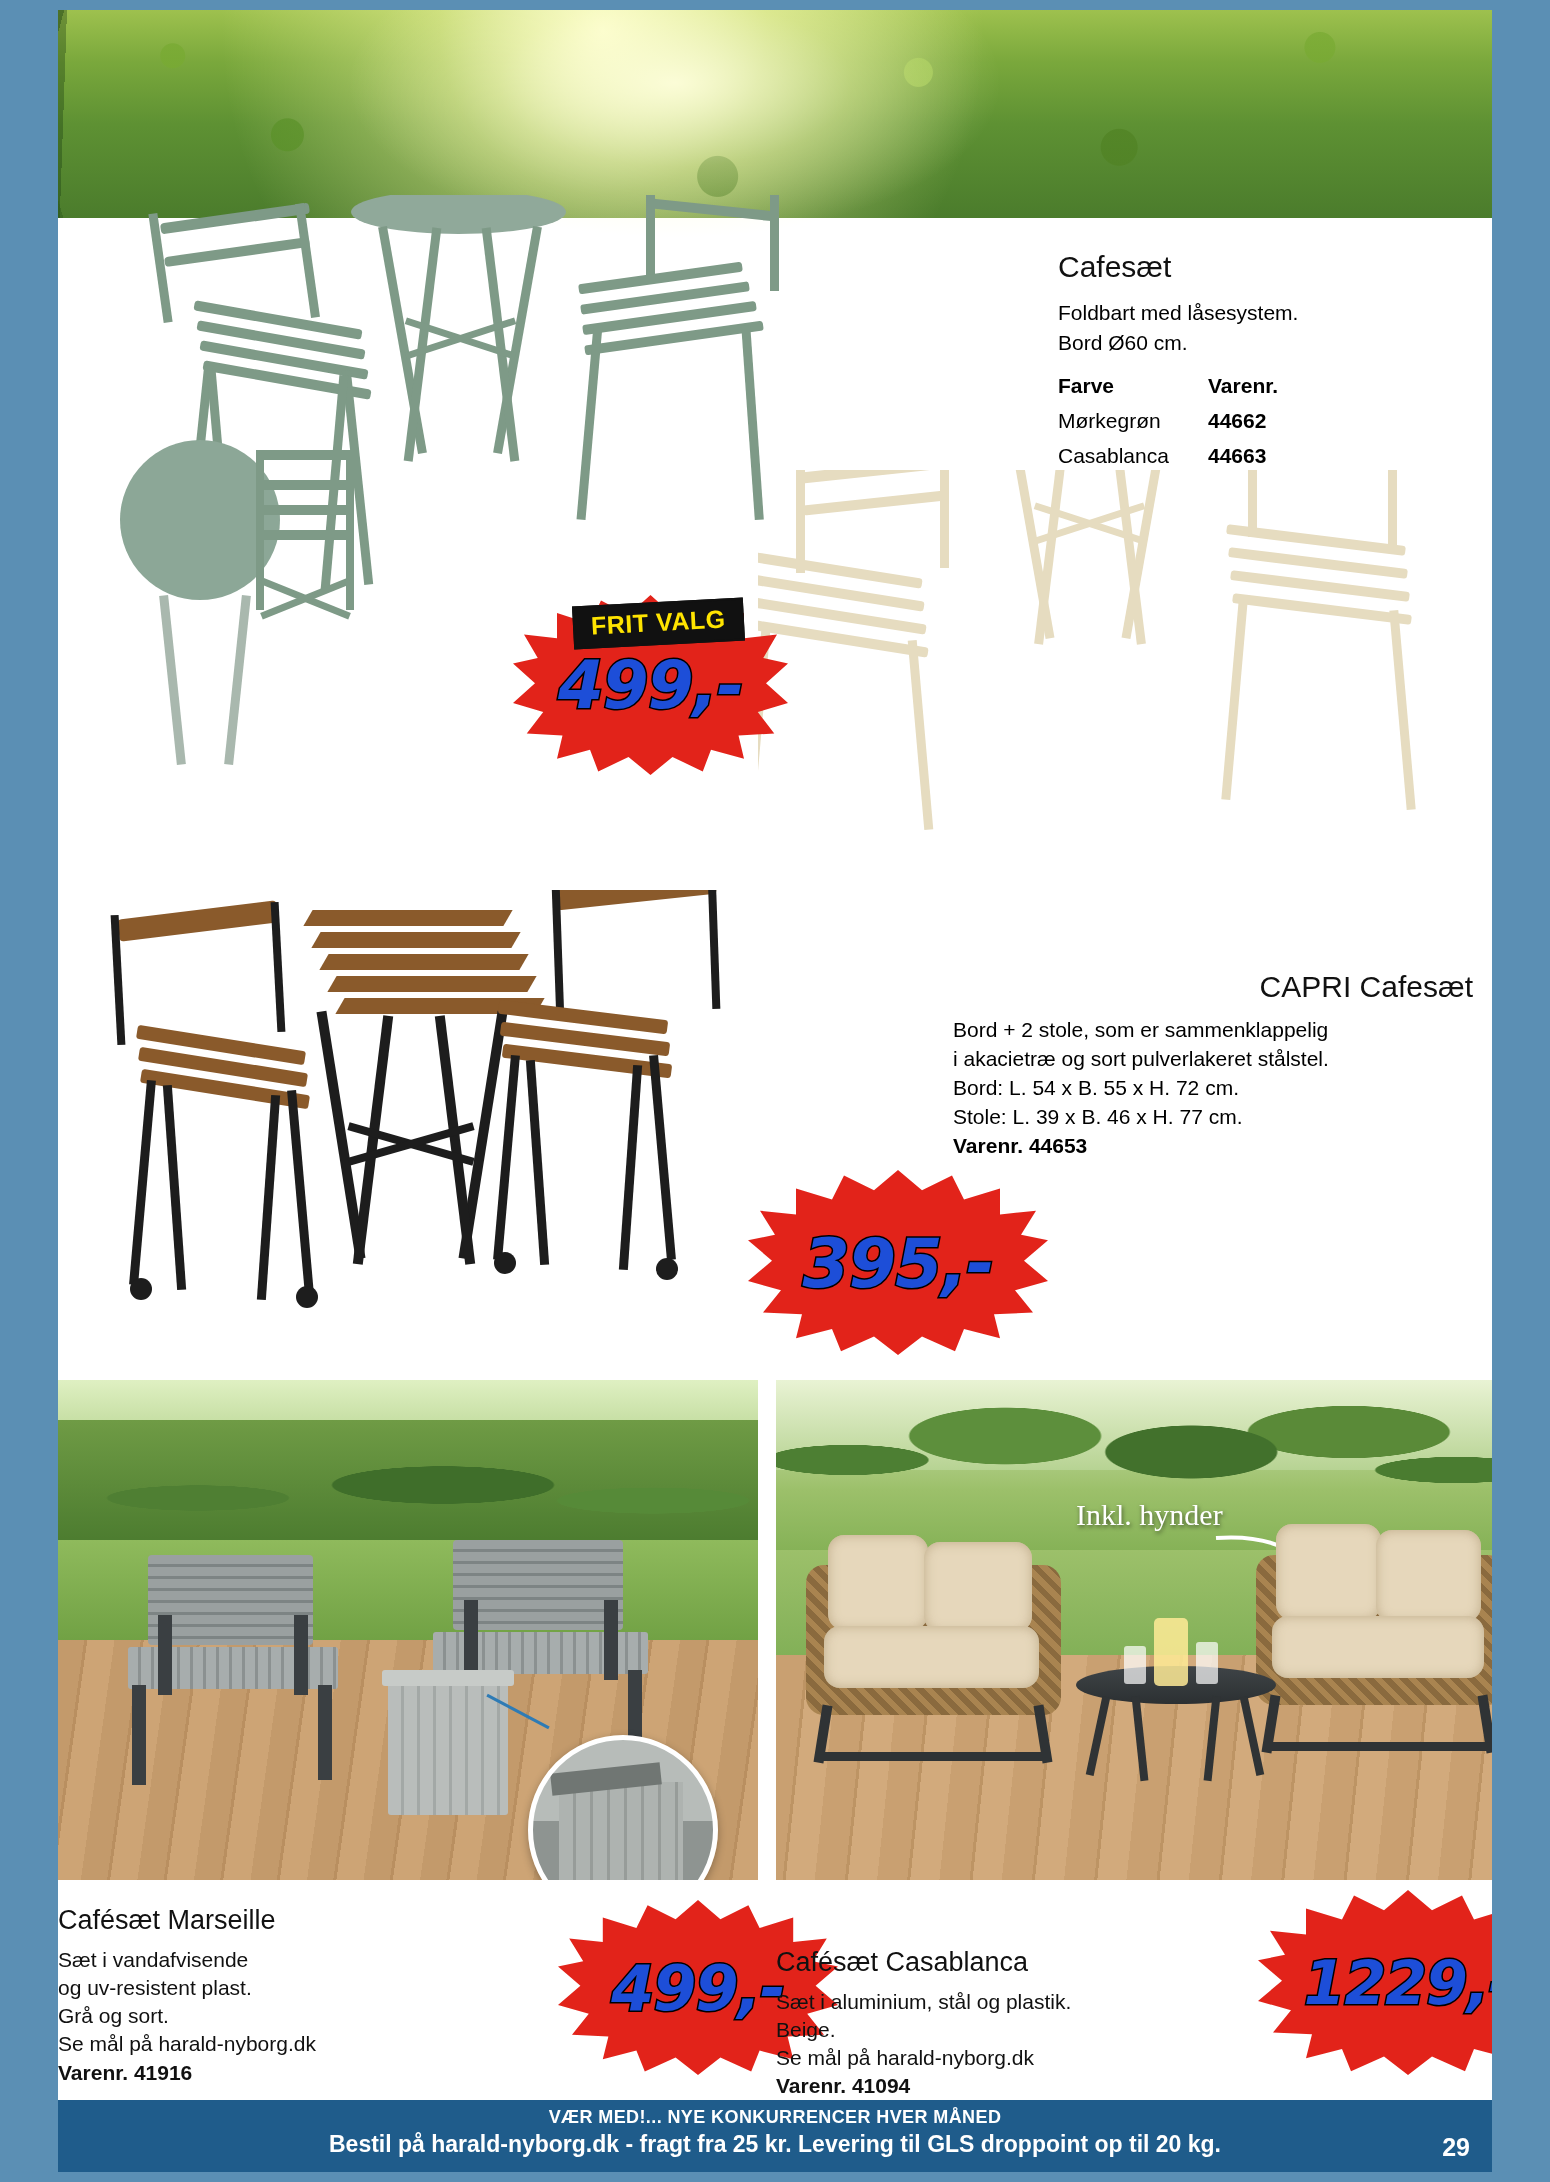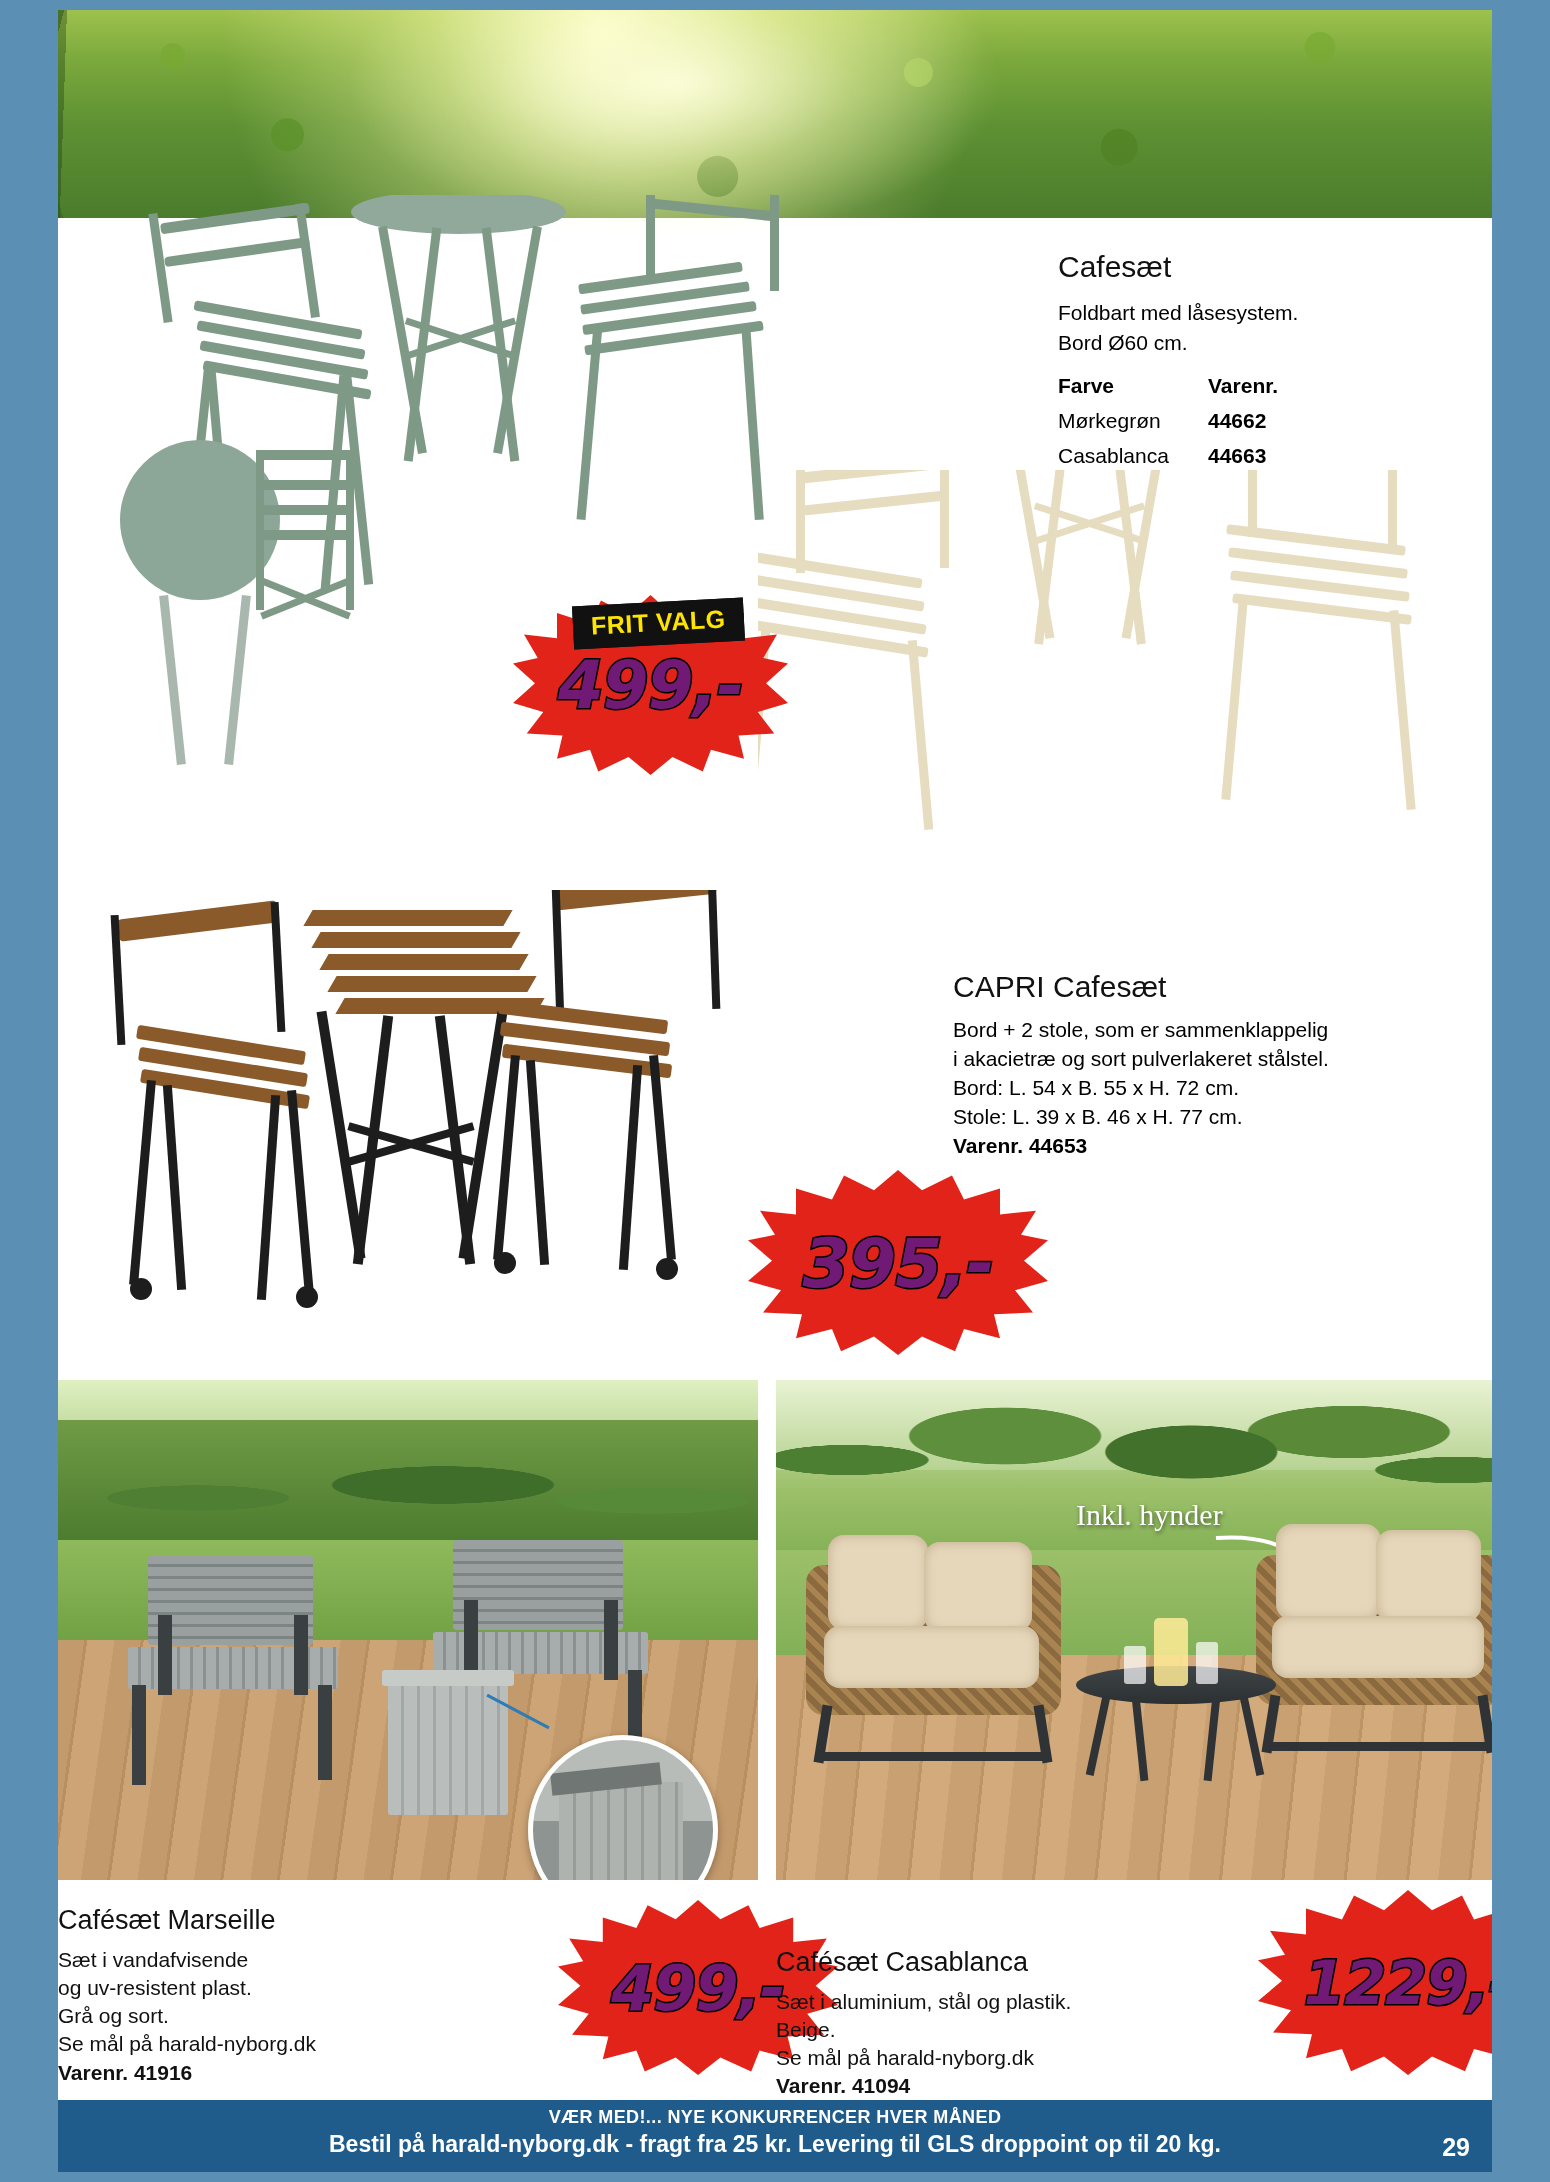--- a/index.html
+++ b/index.html
@@ -53,37 +53,37 @@
   
   #cafesaet-text{position:absolute;left:1000px;top:240px;width:400px;}
   #cafesaet-text .title{font-size:30px;margin-bottom:14px;}
   #cafesaet-text .line{font-size:21px;line-height:1.42;}
   .tbl{margin-top:16px;font-size:21px;}
   .tbl .row{display:flex;margin-bottom:11px;}
   .tbl .c1{width:150px;}
   .tbl .hrow{font-weight:bold;}
 
   #capri-text{position:absolute;left:895px;top:960px;width:520px;}
-  #capri-text .title{font-size:30px;margin-bottom:12px;}
+  #capri-text .title{font-size:30px;margin-bottom:12px;text-align:right;}
   #capri-text .line{font-size:21px;line-height:1.38;}
 
   
   .star{position:absolute;}
   .star .burst{
     position:absolute;left:0;top:0;width:100%;height:100%;
     background:#e2231a;
     clip-path:polygon(50% 0%,58% 11%,68% 3%,72% 16%,84% 10%,84% 24%,96% 22%,91% 35%,100% 38%,92% 49%,100% 60%,89% 65%,95% 77%,82% 78%,84% 91%,72% 86%,69% 98%,58% 90%,50% 100%,42% 90%,31% 98%,28% 86%,16% 91%,18% 78%,5% 77%,11% 65%,0% 60%,8% 49%,0% 38%,9% 35%,4% 22%,16% 24%,16% 10%,28% 16%,32% 3%,42% 11%);
     filter:drop-shadow(4px 6px 4px rgba(0,0,0,.45));
   }
   .star .price{
     position:absolute;left:0;right:0;top:50%;transform:translateY(-50%);
     text-align:center;
     font-family:"DejaVu Sans", sans-serif;
     font-weight:bold;font-style:italic;
-    color:#701a75;
+    color:#1d4ed8;
     -webkit-text-stroke:3px #000;
     paint-order:stroke fill;
     letter-spacing:-1px;
   }
   .frit{
     position:absolute;
     background:#111;color:#ffe400;
     font-weight:bold;font-size:25px;
     padding:4px 16px 6px 16px;
     transform:rotate(-3deg);

